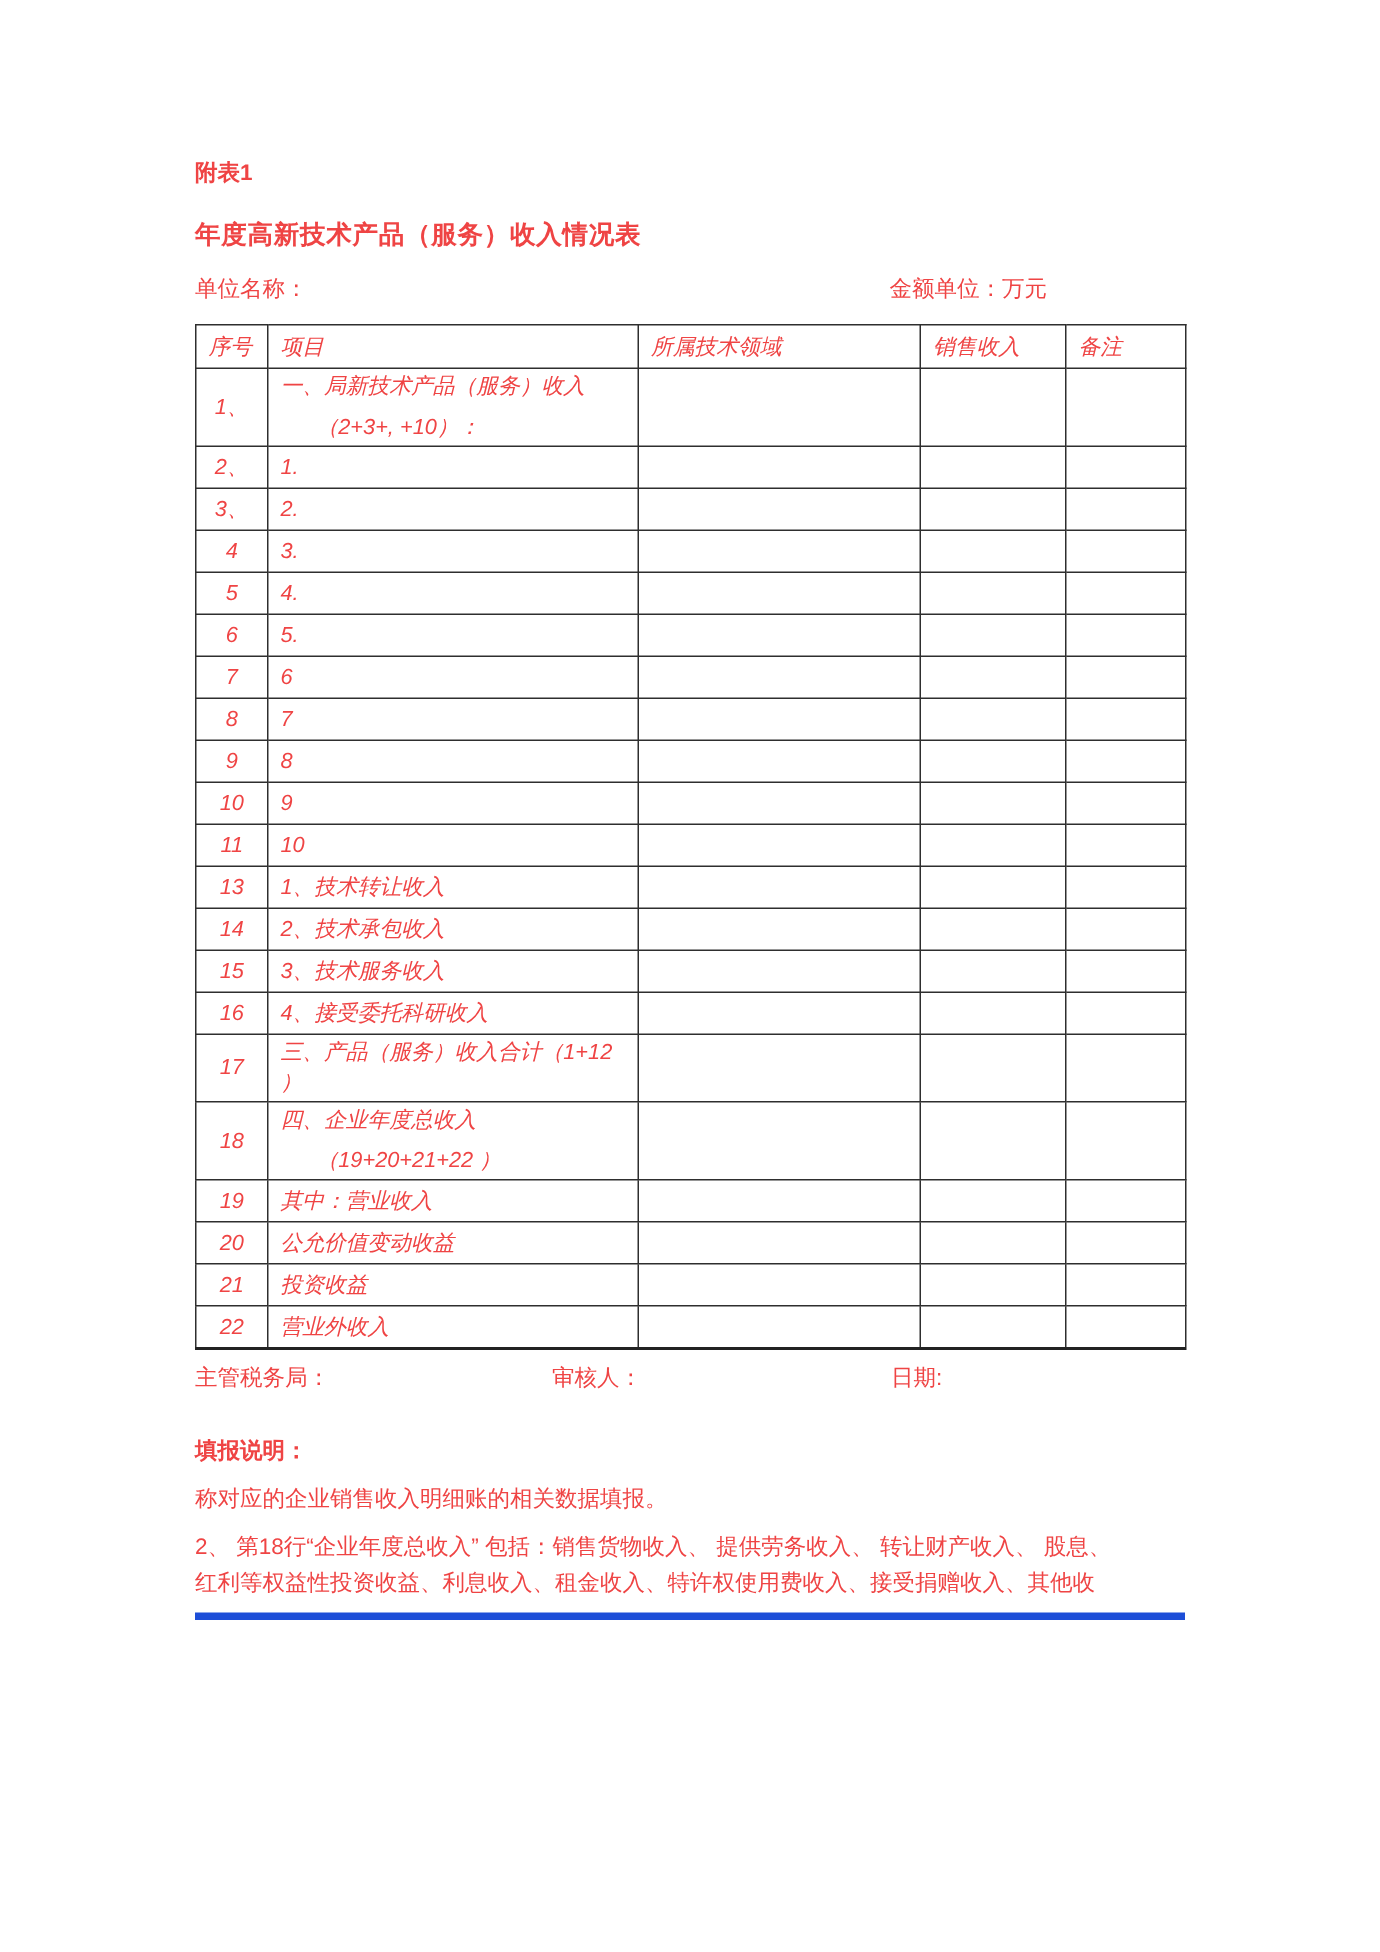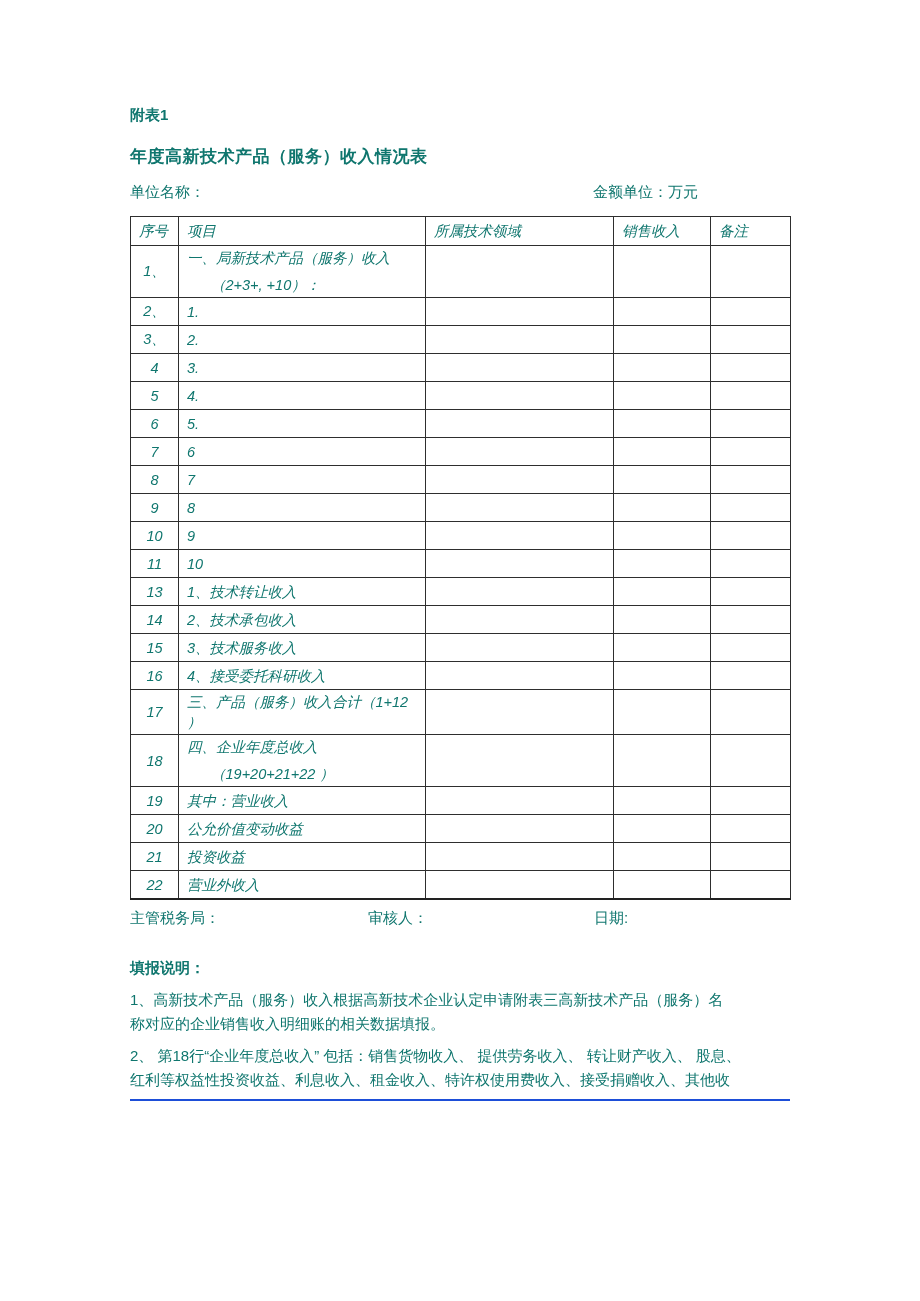--- a/index.html
+++ b/index.html
@@ -1,20 +1,20 @@
 <!DOCTYPE html>
 <html><head>
 <meta charset="utf-8">
 <style>
   html,body{margin:0;padding:0;background:#ffffff;}
   .page{
     position:relative;
     width:920px;height:1301px;
     background:#ffffff;
-    color:#0f766e;
+    color:#ef4444;
     font-family:"Liberation Sans","DejaVu Sans",sans-serif;
     overflow:hidden;
   }
   .content{width:660px;margin:0 0 0 130px;}
   .attachment{padding-top:106px;font-size:15px;font-weight:bold;}
   .doc-title{margin-top:20px;text-align:left;font-size:17px;font-weight:bold;letter-spacing:0.5px;}
   .unit-row{position:relative;margin-top:15px;height:20px;font-size:15px;}
   .unit-name{position:absolute;left:0;top:0;}
   .amount-unit{position:absolute;left:463px;top:0;}
 
@@ -46,21 +46,21 @@
   td.c-item div{line-height:20px;}
   td.c-item div + div{margin-top:7px;}
   td.c-item .ind1{padding-left:10px;}
   td.c-item .ind2{padding-left:24px;}
 
   .sig-row{position:relative;margin-top:9px;height:22px;font-size:15px;}
   .sig-bureau{position:absolute;left:0;}
   .sig-reviewer{position:absolute;left:238px;}
   .sig-date{position:absolute;left:464px;}
 
-  .notes{margin-top:26px;font-size:15px;line-height:22px;border-bottom:2px solid #1d4ed8;padding-bottom:8px;}
+  .notes{margin-top:26px;font-size:15px;line-height:22px;border-bottom:5px solid #1d4ed8;padding-bottom:8px;}
   .notes-heading{font-weight:bold;}
   .note{margin-top:10px;}
   .note div{margin-top:2px;}
 </style>
 </head>
 <body>
 
 <div class="page">
   <div class="content">
 
@@ -287,21 +287,20 @@
 
     <div class="sig-row">
       <span class="sig-bureau">主管税务局：</span>
       <span class="sig-reviewer">审核人：</span>
       <span class="sig-date">日期:</span>
     </div>
 
     <div class="notes">
       <div class="notes-heading">填报说明：</div>
       <div class="note">
-        <div>1、高新技术产品（服务）收入根据高新技术企业认定申请附表三高新技术产品（服务）名</div>
         <div>称对应的企业销售收入明细账的相关数据填报。</div>
       </div>
       <div class="note">
         <div>2、 第18行“企业年度总收入” 包括：销售货物收入、 提供劳务收入、 转让财产收入、 股息、</div>
         <div>红利等权益性投资收益、利息收入、租金收入、特许权使用费收入、接受捐赠收入、其他收</div>
       </div>
     </div>
 
   </div>
 </div>

